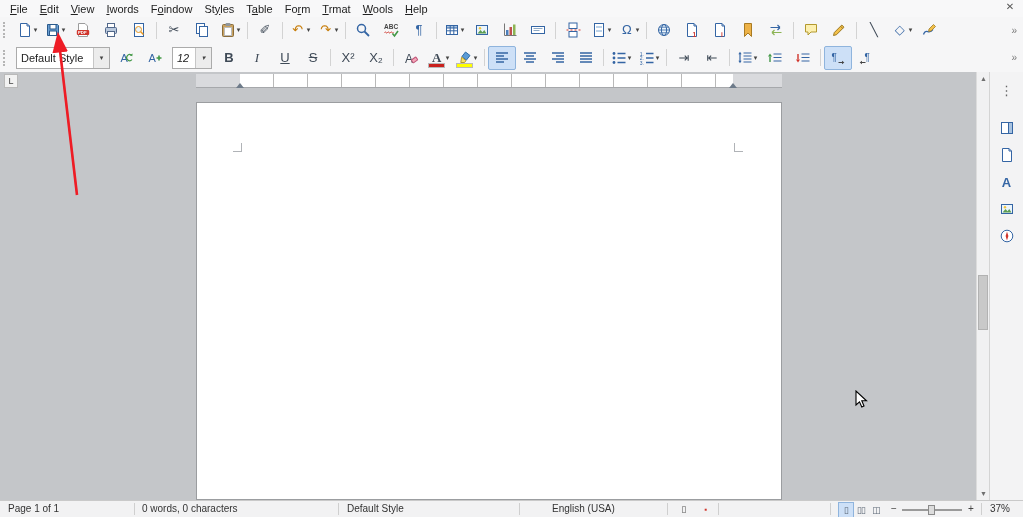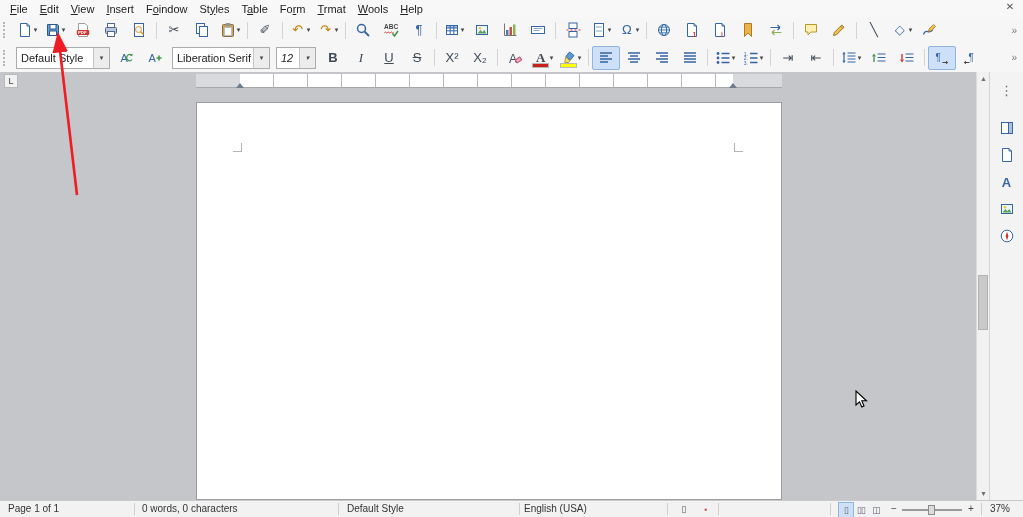--- a/index.html
+++ b/index.html
@@ -275,21 +275,21 @@
 <div class="app">
 
   <div class="menubar">
     <div style="display:flex">
   <span class="menu-item"><span></span><span class="ul">F</span><span>ile</span></span>
 
   <span class="menu-item"><span></span><span class="ul">E</span><span>dit</span></span>
 
   <span class="menu-item"><span></span><span class="ul">V</span><span>iew</span></span>
 
-  <span class="menu-item"><span></span><span class="ul">I</span><span>nsert</span></span>
+  <span class="menu-item"><span></span><span class="ul">I</span><span>words</span></span>
 
   <span class="menu-item"><span>F</span><span class="ul">o</span><span>indow</span></span>
 
   <span class="menu-item"><span>St</span><span class="ul">y</span><span>les</span></span>
 
   <span class="menu-item"><span>T</span><span class="ul">a</span><span>ble</span></span>
 
   <span class="menu-item"><span>Fo</span><span class="ul">r</span><span>m</span></span>
 
   <span class="menu-item"><span></span><span class="ul">T</span><span>rmat</span></span>
@@ -548,24 +548,20 @@
         </span>
 
   <span class="tb-btn">
           <span class="glyph">
             <svg viewBox="0 0 16 16" class="ic">
               <use href="#sym-newstyle"></use>
             </svg>
           </span>
         </span>
 </div>
-    <span class="combo w-font">
-      <span class="val">Liberation Serif</span>
-      <span class="arrow">▾</span>
-    </span>
     <span class="combo w-size">
       <span class="val">12</span>
       <span class="arrow">▾</span>
     </span>
     <div style="display:flex;align-items:center">
   <span class="tb-btn b dark">
           <span class="glyph">B</span>
         </span>
 
   <span class="tb-btn i dark serif">
@@ -790,21 +786,21 @@
 </div>
   </div>
 
   <div class="statusbar">
     <span class="seg" style="left:8px">Page 1 of 1</span>
     <span class="vsep" style="left:134px"></span>
     <span class="seg" style="left:142px">0 words, 0 characters</span>
     <span class="vsep" style="left:338px"></span>
     <span class="seg" style="left:347px">Default Style</span>
     <span class="vsep" style="left:519px"></span>
-    <span class="seg" style="left:524px">English (USA)</span>
+    <span class="seg" style="left:552px">English (USA)</span>
     <span class="vsep" style="left:667px"></span>
     <span class="st-icon" style="left:676px">▯</span>
     <span class="st-icon red" style="left:698px">▪</span>
     <span class="vsep" style="left:718px"></span>
     <span class="vsep" style="left:830px"></span>
     <div>
   <span class="view-btn active" style="left: 838px;">
           <span class="glyph">▯</span>
         </span>
 

